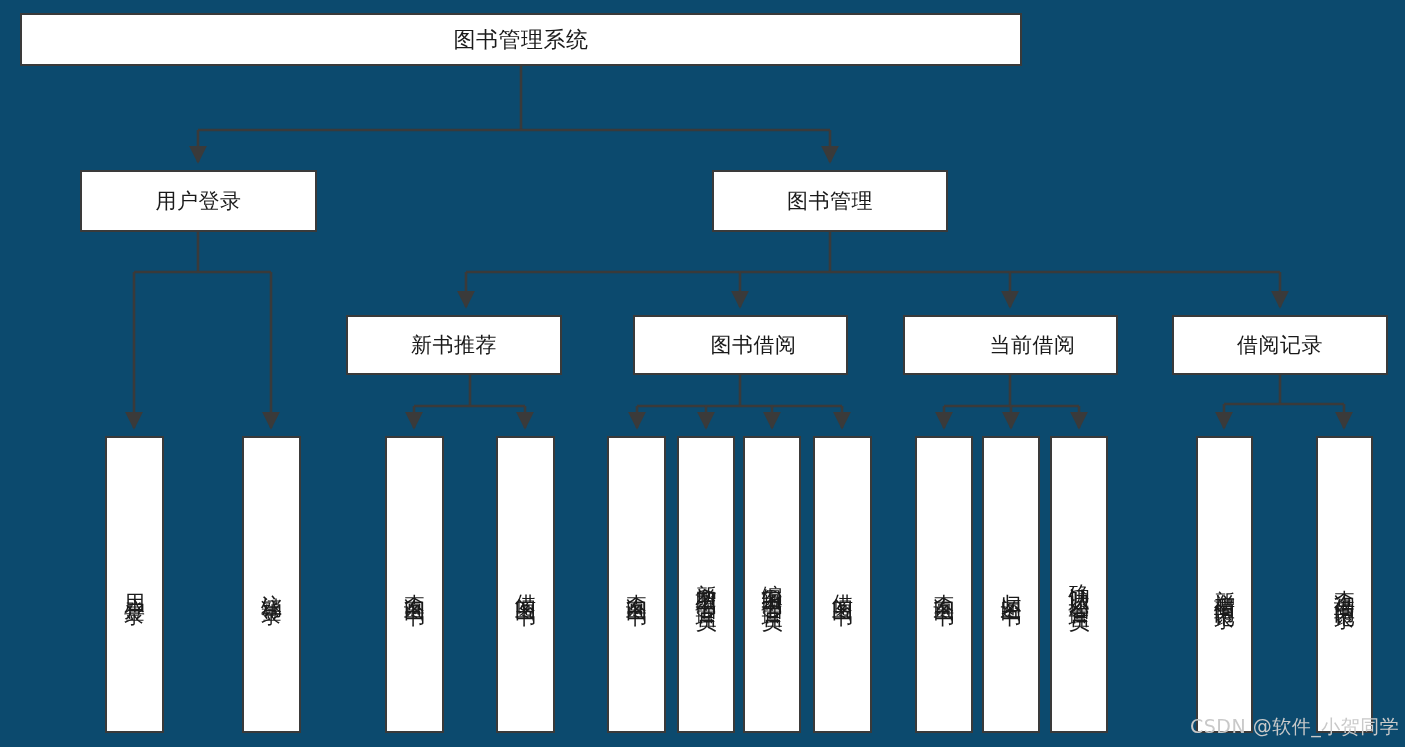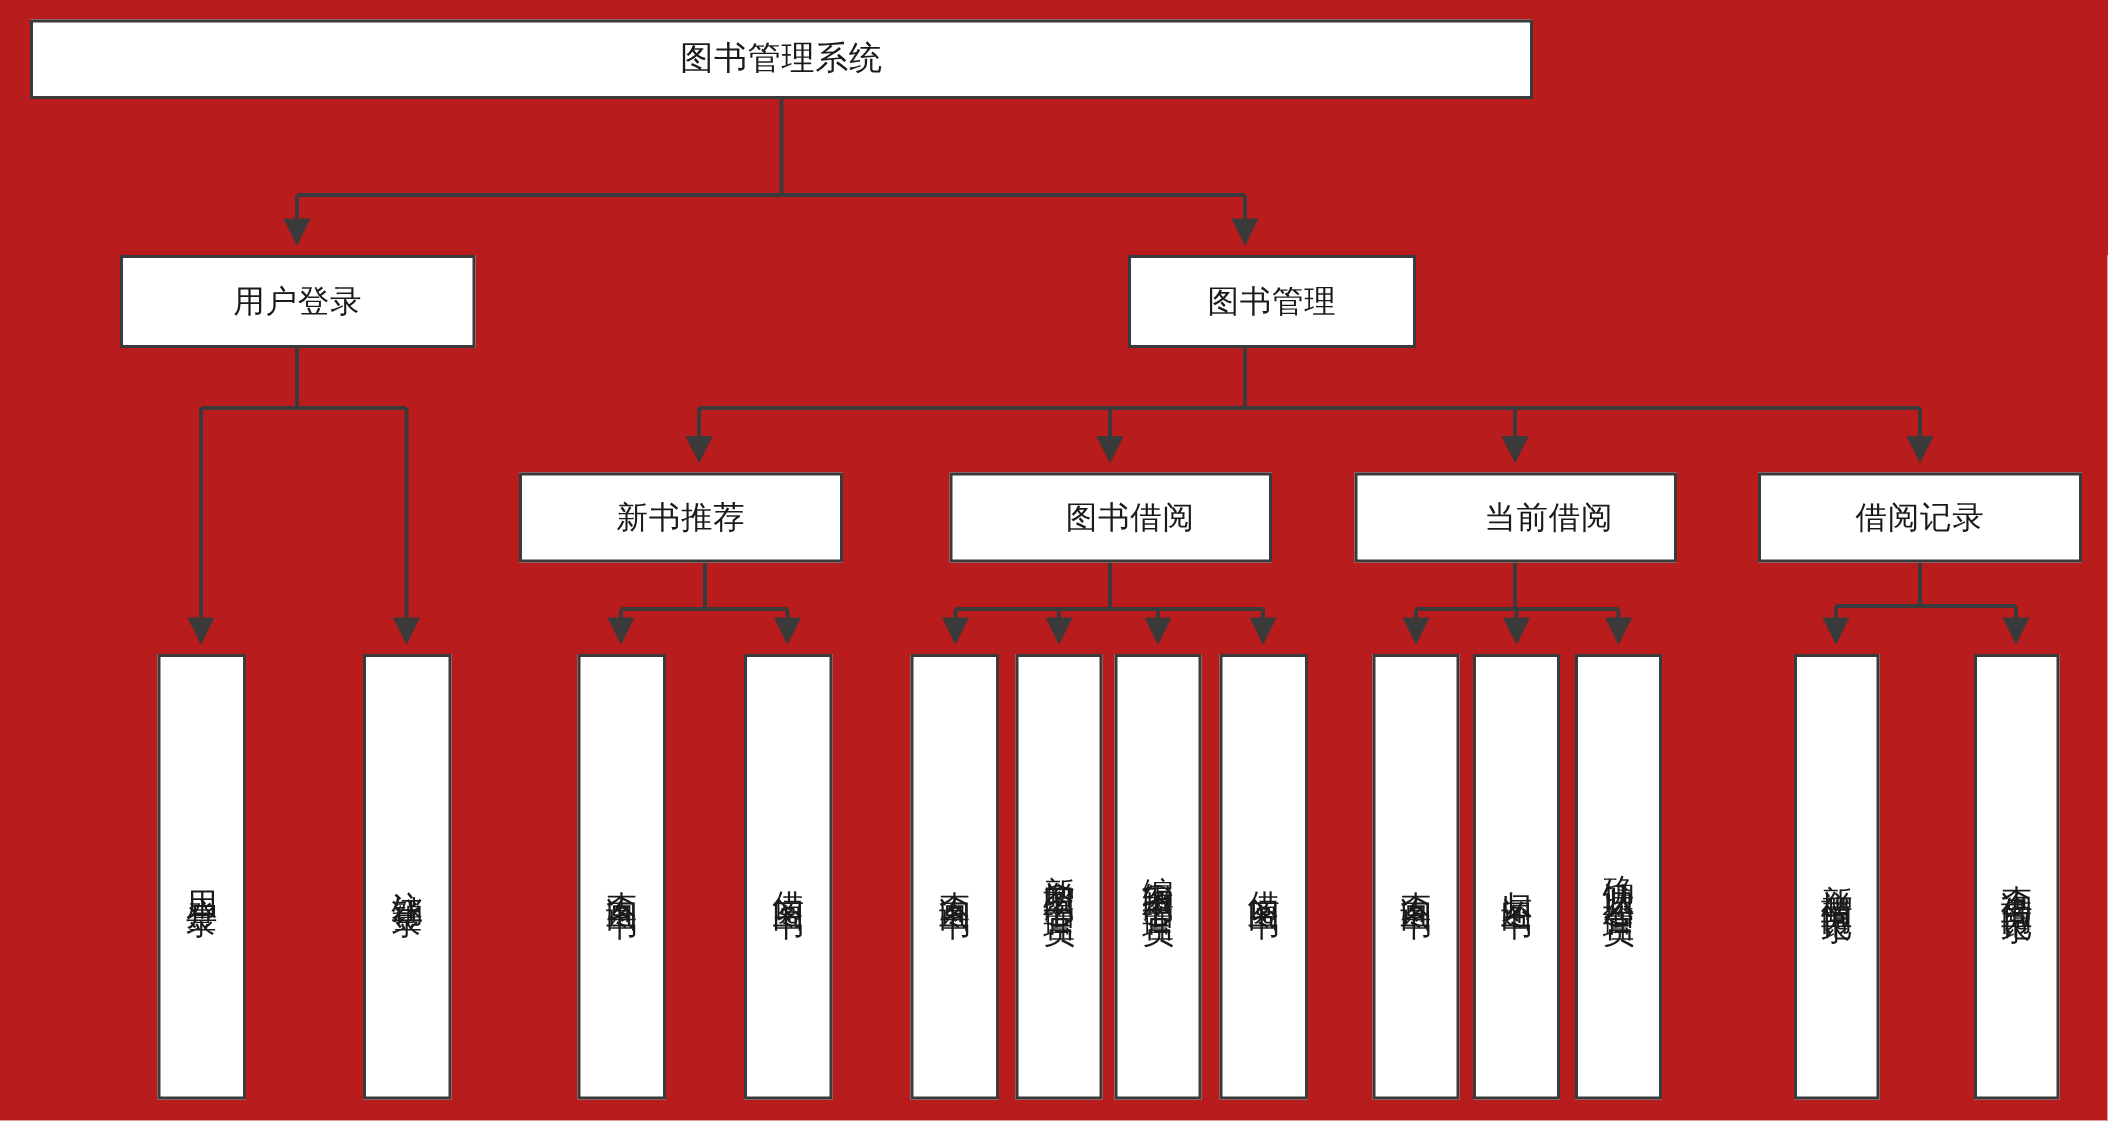--- a/index.html
+++ b/index.html
@@ -8,21 +8,21 @@
     padding: 0;
     background: #ffffff;
   }
   body {
     font-family: "DejaVu Sans", "Liberation Sans", sans-serif;
   }
   #canvas {
     position: relative;
     width: 1405px;
     height: 747px;
-    background: #b91c1c;
+    background: #0c4a6e;
     overflow: hidden;
   }
   #edges {
     position: absolute;
     left: 0;
     top: 0;
     width: 1405px;
     height: 747px;
     pointer-events: none;
   }
@@ -117,21 +117,21 @@
     </g>
   </svg>
 
   <div class="node root" style="left:20px; top:13px; width:1002px; height:53px;">
     <span class="node-label">图书管理系统</span>
   </div>
 
   <div class="node" style="left:80px; top:170px; width:237px; height:62px;">
     <span class="node-label">用户登录</span>
   </div>
-  <div class="node" style="left:752px; top:170px; width:192px; height:62px;">
+  <div class="node" style="left:712px; top:170px; width:236px; height:62px;">
     <span class="node-label">图书管理</span>
   </div>
 
   <div class="node" style="left:346px; top:315px; width:216px; height:60px;">
     <span class="node-label">新书推荐</span>
   </div>
   <div class="node" style="left:633px; top:315px; width:215px; height:60px;padding-left:26px;">
     <span class="node-label">图书借阅</span>
   </div>
   <div class="node" style="left:903px; top:315px; width:215px; height:60px;padding-left:44px;">
@@ -178,14 +178,15 @@
     <span class="node-label">确认归还（管理员）</span>
   </div>
 
   <div class="node vertical" style="left:1196px; top:436px; width:57px; height:297px;">
     <span class="node-label">新增借阅记录</span>
   </div>
   <div class="node vertical" style="left:1316px; top:436px; width:57px; height:297px;">
     <span class="node-label">查询借阅记录</span>
   </div>
 
+  <div class="watermark" style="left:1190px; top:714px;">CSDN @软件_小贺同学</div>
 
 </div>
 
 </body></html>

